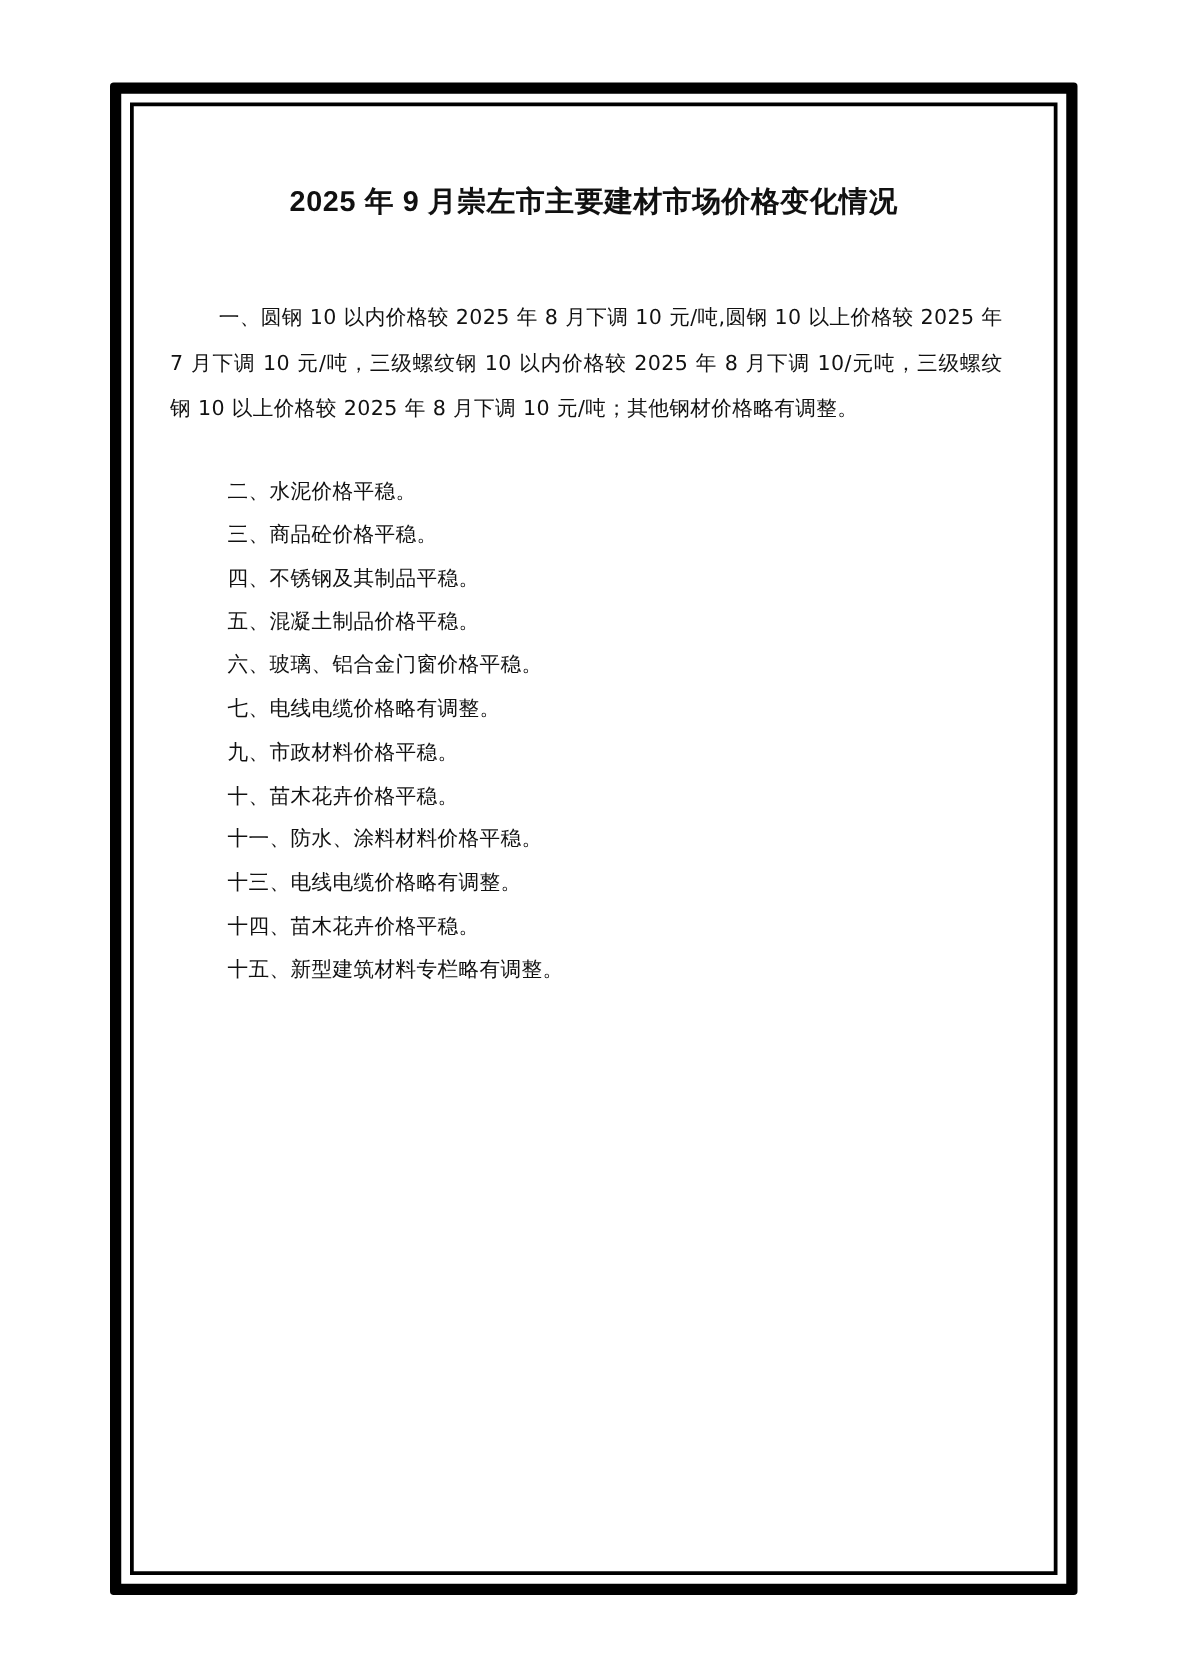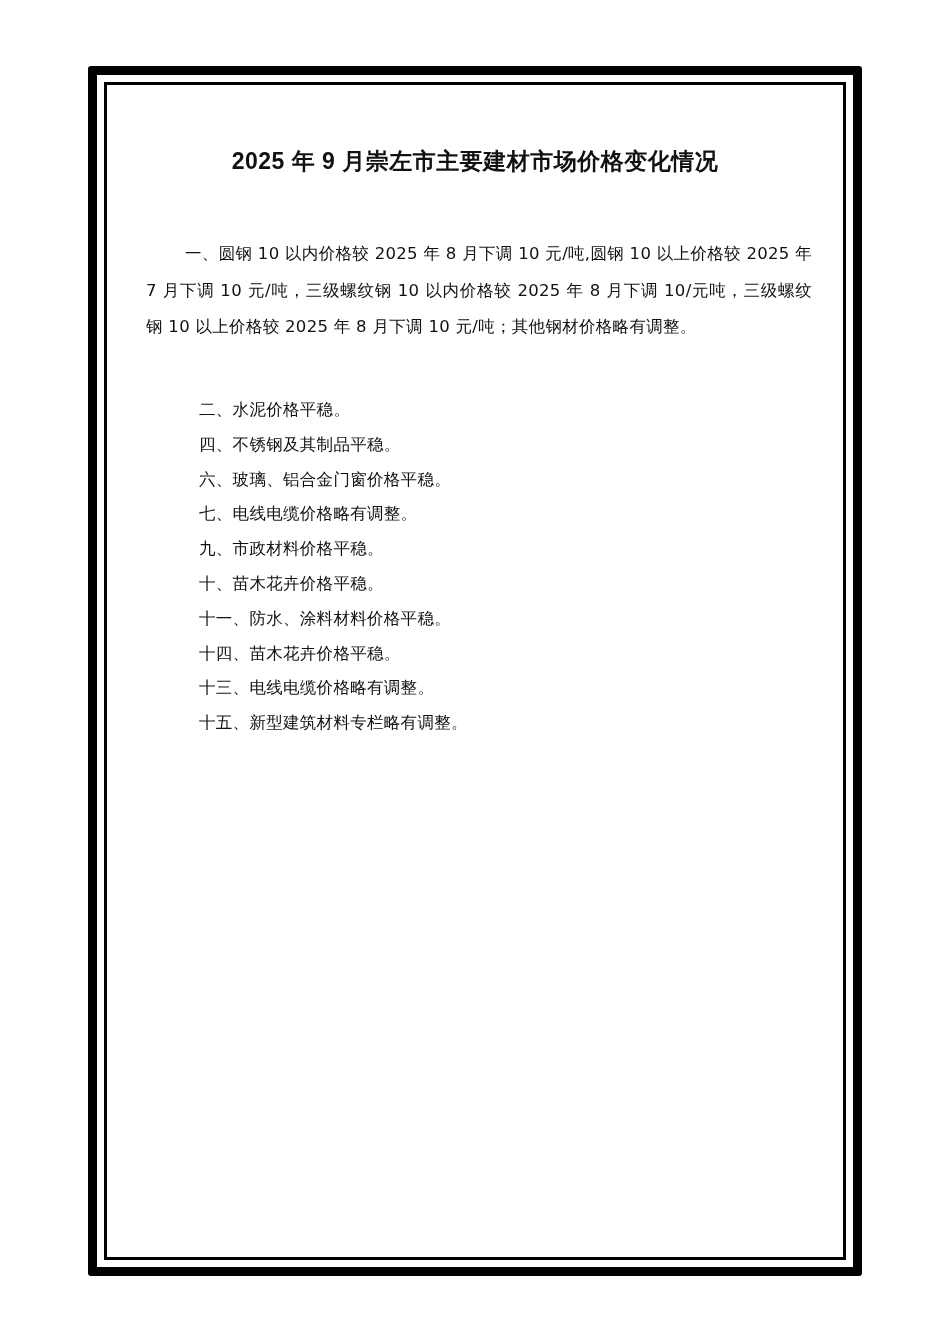--- a/index.html
+++ b/index.html
@@ -1,37 +1,39 @@
 <!DOCTYPE html>
 <html><head>
   <meta charset="utf-8">
   <style>
     html, body { margin: 0; padding: 0; background: #ffffff; }
     body { width: 950px; height: 1343px; position: relative; overflow: hidden; font-family: "DejaVu Sans", "Liberation Sans", sans-serif; color: #111; }
     .outer-frame { position: absolute; left: 88px; top: 66px; width: 774px; height: 1210px; border: 9px solid #000; box-sizing: border-box; border-radius: 3px; }
     .inner-frame { position: absolute; left: 104px; top: 82px; width: 742px; height: 1178px; border: 3px solid #000; box-sizing: border-box; }
     .title { position: absolute; left: 0; width: 950px; top: 146px; text-align: center; font-size: 23px; font-weight: bold; letter-spacing: 0.5px; font-family: "Liberation Sans", "DejaVu Sans", sans-serif; }
-    .para { position: absolute; left: 146px; width: 666px; top: 236px; font-size: 16.5px; line-height: 36.5px; text-indent: 39px; text-align: justify; letter-spacing: 0.3px; }
-    .list { position: absolute; left: 182px; top: 376px; margin: 17px; padding: 0; list-style: none; }
+    .para { position: absolute; left: 136px; width: 666px; top: 236px; font-size: 16.5px; line-height: 36.5px; text-indent: 39px; text-align: justify; letter-spacing: 0.3px; }
+    .list { position: absolute; left: 182px; top: 376px; margin: 0; padding: 0; list-style: none; }
     .list li { font-size: 16.5px; line-height: 34.8px; height: 34.8px; letter-spacing: 0.3px; white-space: nowrap; }
   </style>
 </head>
 <body>
 
 <div class="outer-frame"></div>
 <div class="inner-frame"></div>
 
 <h1 class="title" style="margin:0;">2025 年 9 月崇左市主要建材市场价格变化情况</h1>
 
 <p class="para" style="margin:0;">一、圆钢 10 以内价格较 2025 年 8 月下调 10 元/吨,圆钢 10 以上价格较 2025 年 7 月下调 10 元/吨，三级螺纹钢 10 以内价格较 2025 年 8 月下调 10/元吨，三级螺纹钢 10 以上价格较 2025 年 8 月下调 10 元/吨；其他钢材价格略有调整。</p>
 
 <ul class="list">
   <li>二、水泥价格平稳。</li>
+  <li>三、商品砼价格平稳。</li>
   <li>四、不锈钢及其制品平稳。</li>
+  <li>五、混凝土制品价格平稳。</li>
   <li>六、玻璃、铝合金门窗价格平稳。</li>
   <li>七、电线电缆价格略有调整。</li>
   <li>九、市政材料价格平稳。</li>
   <li>十、苗木花卉价格平稳。</li>
   <li>十一、防水、涂料材料价格平稳。</li>
+  <li>十三、电线电缆价格略有调整。</li>
   <li>十四、苗木花卉价格平稳。</li>
-  <li>十三、电线电缆价格略有调整。</li>
   <li>十五、新型建筑材料专栏略有调整。</li>
 </ul>
 
 </body></html>

